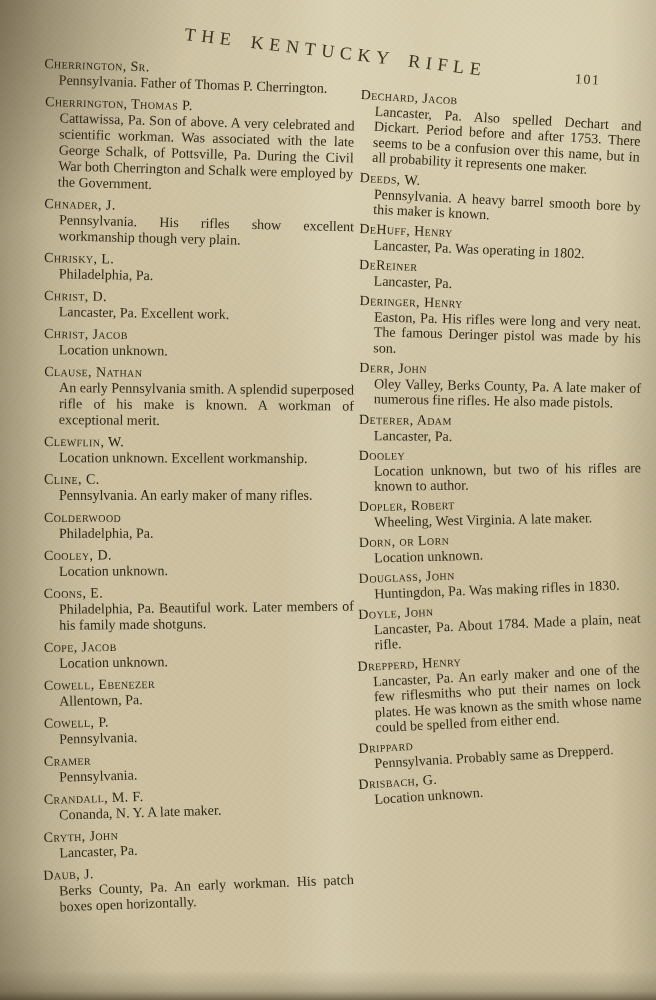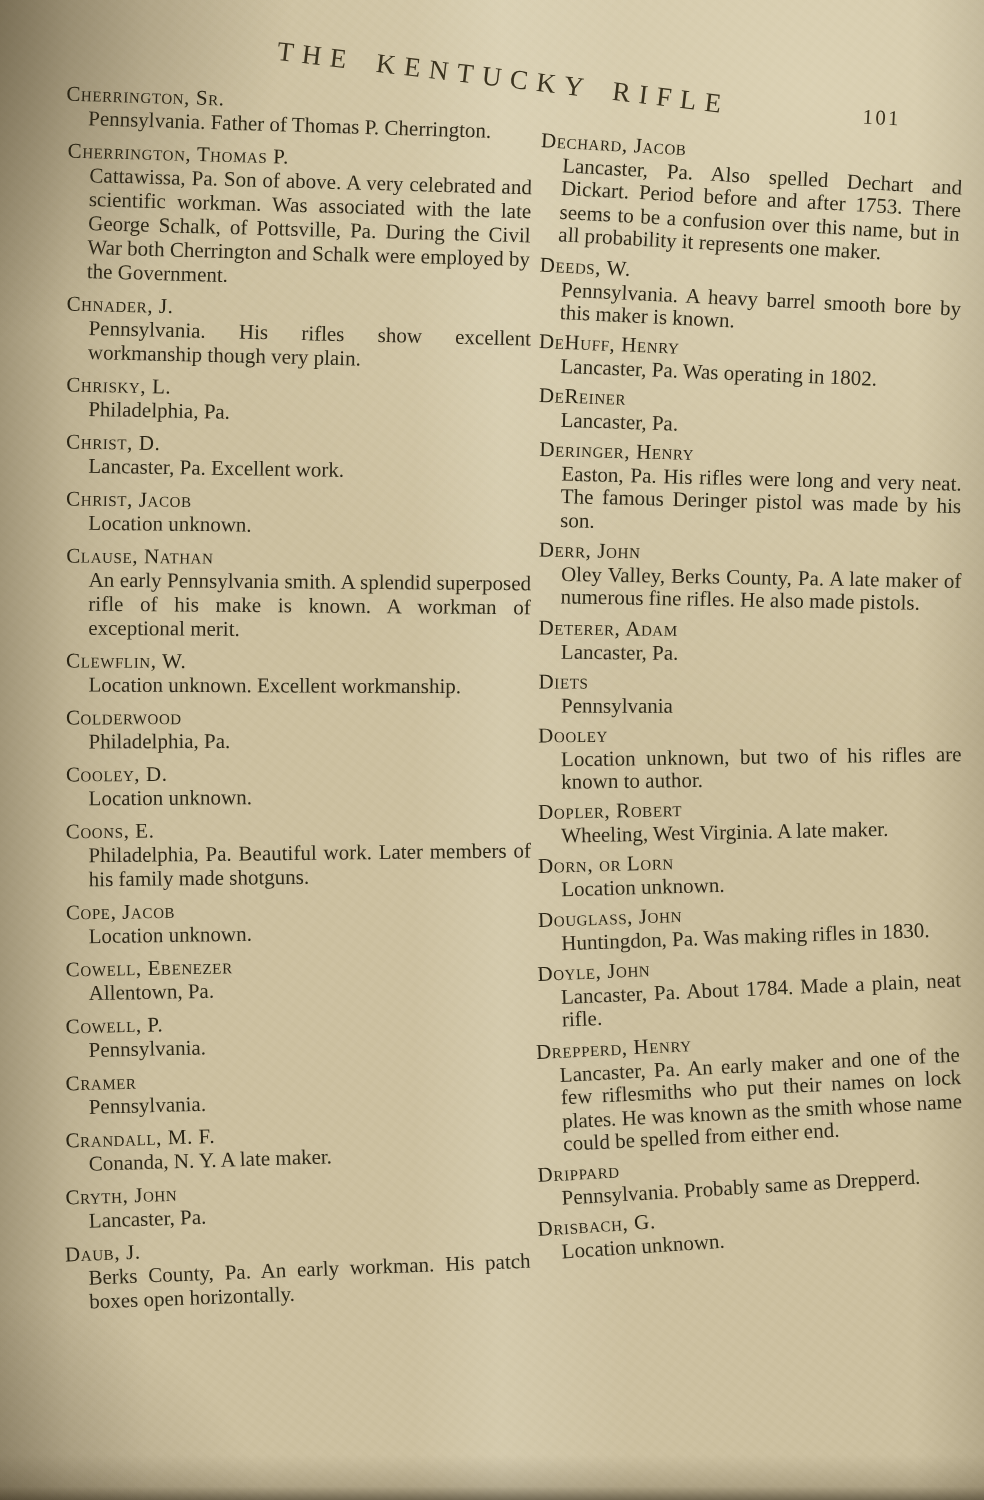--- a/index.html
+++ b/index.html
@@ -111,20 +111,24 @@
       <div class="entry" style="--tilt: 0.47deg;">
         <div class="entry-name">Clause, Nathan</div>
         <div class="entry-desc">An early Pennsylvania smith. A splendid superposed rifle of his make is known. A workman of exceptional merit.</div>
       </div>
 
       <div class="entry" style="--tilt: 0.24deg;">
         <div class="entry-name">Clewflin, W.</div>
         <div class="entry-desc">Location unknown. Excellent workmanship.</div>
       </div>
 
+      <div class="entry" style="--tilt: 0.02deg;">
+        <div class="entry-name">Cline, C.</div>
+        <div class="entry-desc">Pennsylvania. An early maker of many rifles.</div>
+      </div>
 
       <div class="entry" style="--tilt: -0.20deg;">
         <div class="entry-name">Colderwood</div>
         <div class="entry-desc">Philadelphia, Pa.</div>
       </div>
 
       <div class="entry" style="--tilt: -0.42deg;">
         <div class="entry-name">Cooley, D.</div>
         <div class="entry-desc">Location unknown.</div>
       </div>
@@ -200,24 +204,20 @@
       <div class="entry" style="--tilt: 1.01deg;">
         <div class="entry-name">Derr, John</div>
         <div class="entry-desc">Oley Valley, Berks County, Pa. A late maker of numerous fine rifles. He also made pistols.</div>
       </div>
 
       <div class="entry" style="--tilt: 0.58deg;">
         <div class="entry-name">Deterer, Adam</div>
         <div class="entry-desc">Lancaster, Pa.</div>
       </div>
 
-      <div class="entry" style="--tilt: 0.14deg;">
-        <div class="entry-name">Diets</div>
-        <div class="entry-desc">Pennsylvania</div>
-      </div>
 
 
       <div class="entry" style="--tilt: -0.74deg;">
         <div class="entry-name">Dooley</div>
         <div class="entry-desc">Location unknown, but two of his rifles are known to author.</div>
       </div>
 
       <div class="entry" style="--tilt: -1.17deg;">
         <div class="entry-name">Dopler, Robert</div>
         <div class="entry-desc">Wheeling, West Virginia. A late maker.</div>

